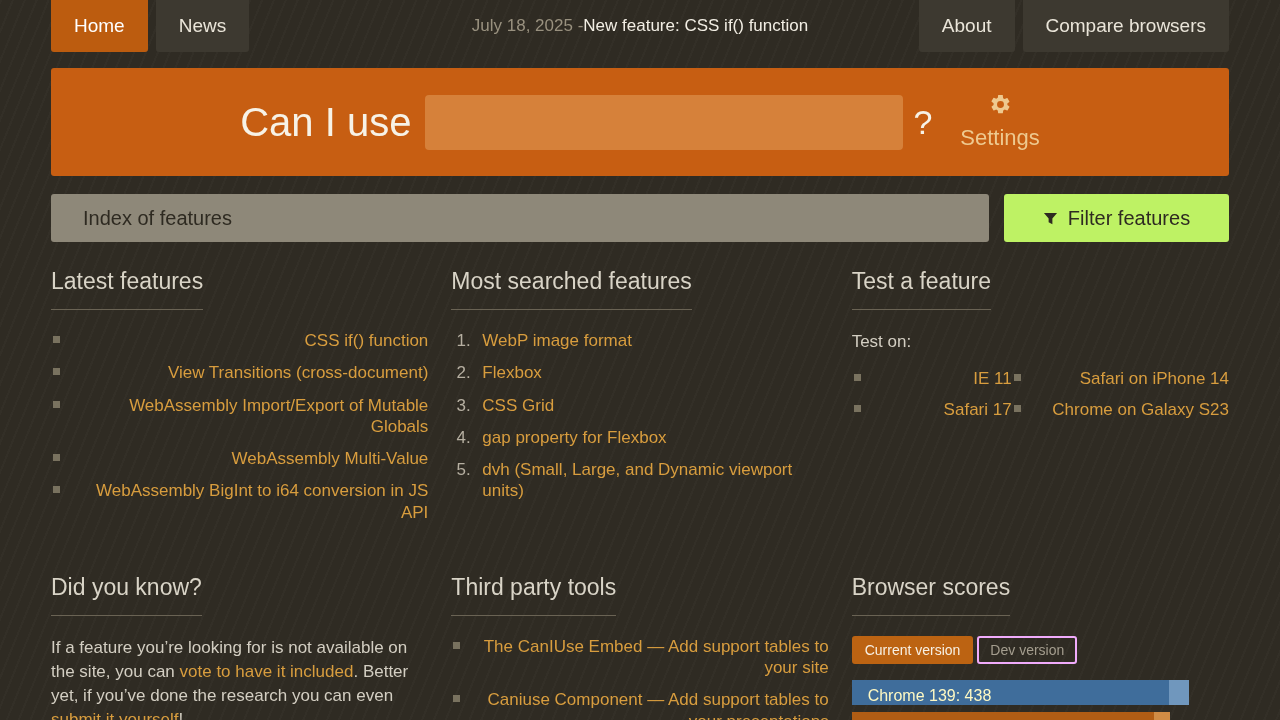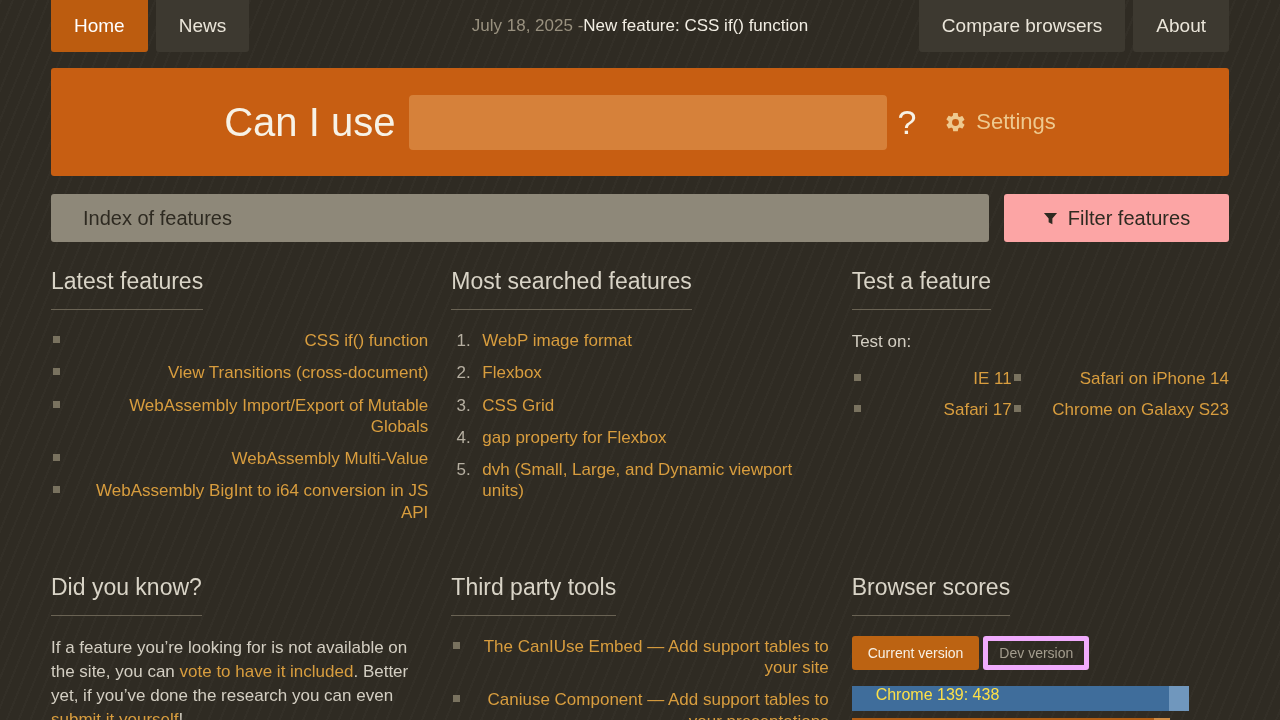--- a/index.html
+++ b/index.html
@@ -35,31 +35,31 @@
     height: 108px; margin: 16px 51px 0; background: #c75e12; border-radius: 3px;
     display: flex; align-items: center; justify-content: center;
   }
   .site-title { font-size: 40px; font-weight: 400; color: #f7f2e6; margin: 0 14px 0 0; }
   .search-input {
     width: 478px; height: 55px; background: #d6813a; border: none; outline: none;
     border-radius: 4px; font-size: 22px; color: #fff; padding: 0 14px;
     font-family: "Liberation Sans", sans-serif;
   }
   .qmark { font-size: 34px; color: #f7f2e6; margin-left: 10px; }
-  .settings-btn { display: flex; align-items: center; gap: 9px; margin-left: 28px; color: #eec98f; font-size: 22px; }
+  .settings-btn { display: flex; align-items: center; gap: 9px; margin-left: 28px; color: #eec98f; font-size: 22px; flex-direction: column; }
   .gear-icon svg { display: block; }
 
   
   .index-row { display: flex; gap: 15px; margin: 18px 51px 0; }
   .index-bar {
     flex: 1; height: 48px; background: #8e8879; color: #2e2a21;
     display: flex; align-items: center; padding: 0 32px; font-size: 20px; border-radius: 3px;
   }
   .filter-btn {
-    width: 225px; height: 48px; background: #fca5a5; color: #2e2a21; border: none;
+    width: 225px; height: 48px; background: #bef264; color: #2e2a21; border: none;
     display: flex; align-items: center; justify-content: center; gap: 10px;
     font-size: 20px; border-radius: 3px; cursor: pointer; font-family: "Liberation Sans", sans-serif;
   }
 
   
   .main { display: grid; grid-template-columns: 1fr 1fr 1fr; column-gap: 23px; row-gap: 40px; margin: 26px 51px 0; }
   h2 {
     font-size: 23px; font-weight: 400; color: #d9d4c7;
     margin: 0 0 20px; padding-bottom: 14px; border-bottom: 1px solid #6a6354; width: fit-content;
   }
@@ -70,43 +70,43 @@
   .num-list li { margin-bottom: 11px; line-height: 1.25; padding-left: 7px; }
   .num-list li::marker { color: #b6afa1; }
   .body-text { font-size: 17px; line-height: 24px; margin: 0 0 14px; color: #d3cec2; }
   .devices { display: grid; grid-template-columns: 160px 1fr; margin-top: 4px; }
   .devices .sq-list li { margin-bottom: 10px; }
 
   
   .toggle { display: flex; gap: 4px; margin-bottom: 16px; }
   .tg {
     font-size: 14px; padding: 4px 11px; border-radius: 3px; cursor: pointer;
-    border: 5px solid #f0abfc; background: transparent; color: #a49d8e;
+    border: 2px solid #f0abfc; background: transparent; color: #a49d8e;
     font-family: "Liberation Sans", sans-serif;
   }
   .tg.active { background: #bc6312; border-color: #bc6312; color: #f7f0e4; }
   .bar-row { display: flex; height: 25px; margin-bottom: 7px; }
-  .score-bar { display: flex; align-items: flex-start; padding-left: 24px; color: #fde047; font-size: 16px; white-space: nowrap; }
+  .score-bar { display: flex; align-items: flex-end; padding-left: 16px; color: #fef9c3; font-size: 16px; white-space: nowrap; }
   .score-cap { height: 100%; }
 </style>
 </head>
 <body>
 
 <nav class="topnav">
   <div class="nav-group">
     <a class="nav-btn active">Home</a>
     <a class="nav-btn">News</a>
   </div>
   <div class="nav-center">
     <span class="nav-date">July 18, 2025 - </span>
     <a class="nav-announce">New feature: CSS if() function</a>
   </div>
   <div class="nav-group">
+    <a class="nav-btn">About</a>
     <a class="nav-btn">Compare browsers</a>
-    <a class="nav-btn">About</a>
   </div>
 </nav>
 
 <header class="banner">
   <h1 class="site-title">Can I use</h1>
   <input type="text" class="search-input" style="">
   <span class="qmark">?</span>
   <a class="settings-btn">
     <span class="gear-icon">
       <svg viewBox="0 0 24 24" width="23" height="23" fill="currentColor">

